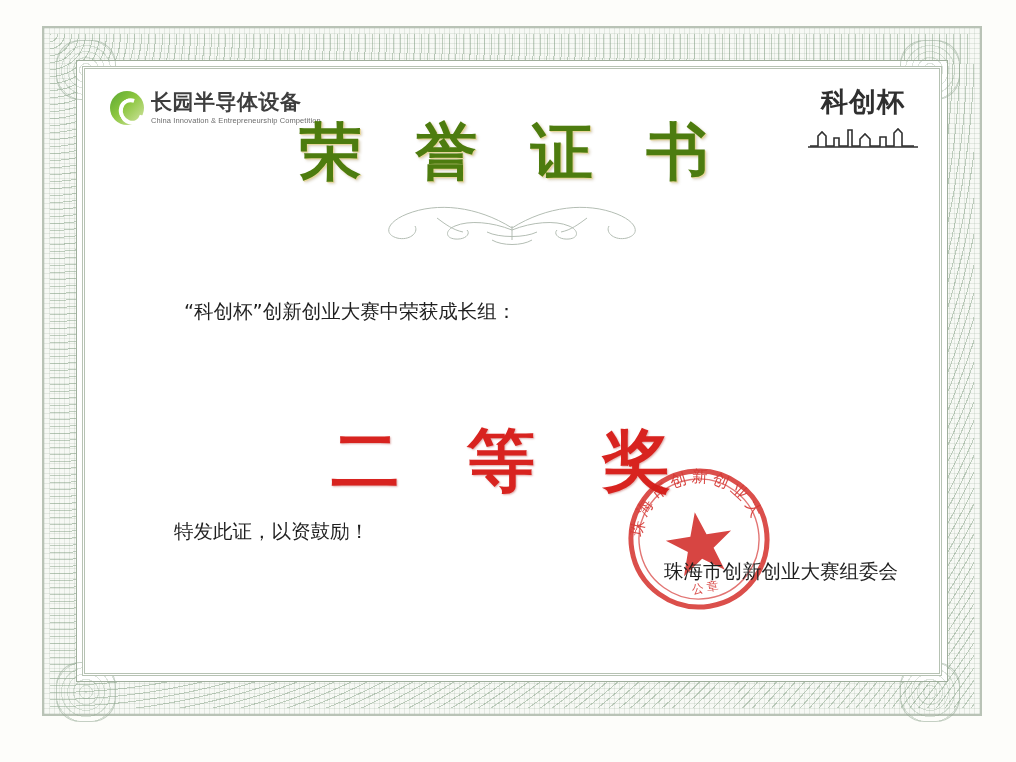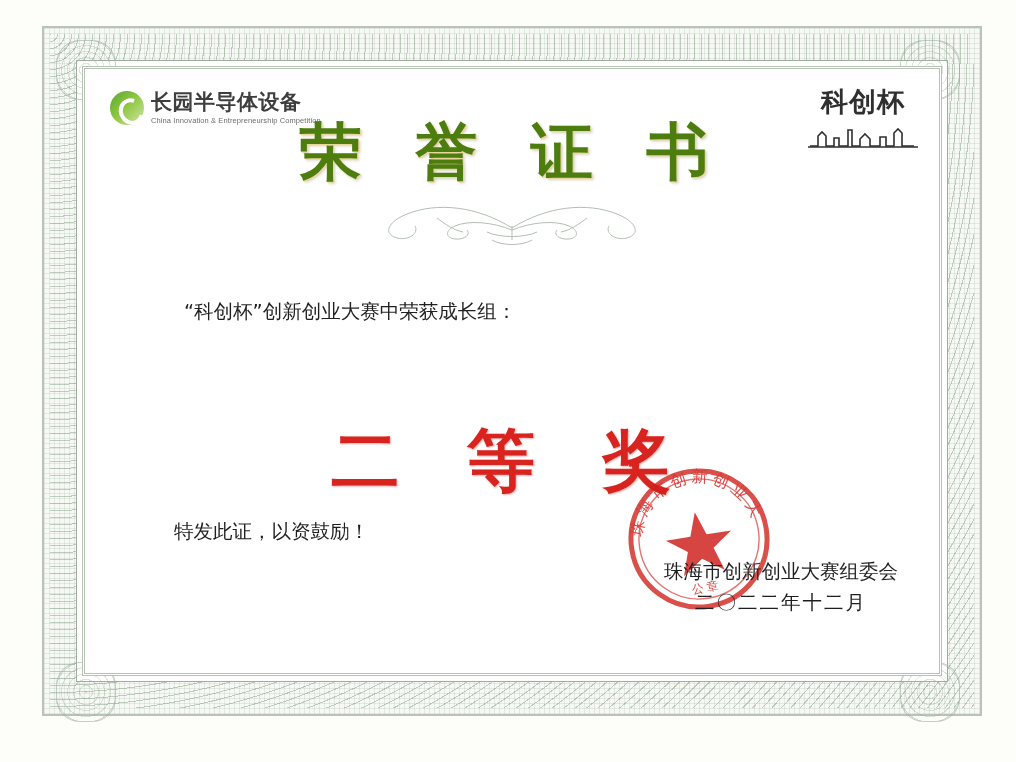--- a/index.html
+++ b/index.html
@@ -311,17 +311,16 @@
         <text fill="#d0201c" font-size="16" font-family="DejaVu Sans, sans-serif" letter-spacing="4" opacity="0.92">
           <textPath href="#sealArc" startOffset="6%">珠海市创新创业大赛组委会</textPath>
         </text>
         <polygon fill="#d0201c" opacity="0.95" points="75,48 83.2,71.5 108,71.5 88,86 95.6,109.5 75,95 54.4,109.5 62,86 42,71.5 66.8,71.5"></polygon>
         <text x="75" y="128" text-anchor="middle" fill="#d0201c" font-size="12" font-family="DejaVu Sans, sans-serif" letter-spacing="3" opacity="0.9">公章</text>
       </svg>
     </div>
 
     <div class="signature">
       <div>珠海市创新创业大赛组委会</div>
-      <div class="sig-date">二〇二二年十二月</div>
     </div>
 
   </div>
 </div>
 
 </body></html>

